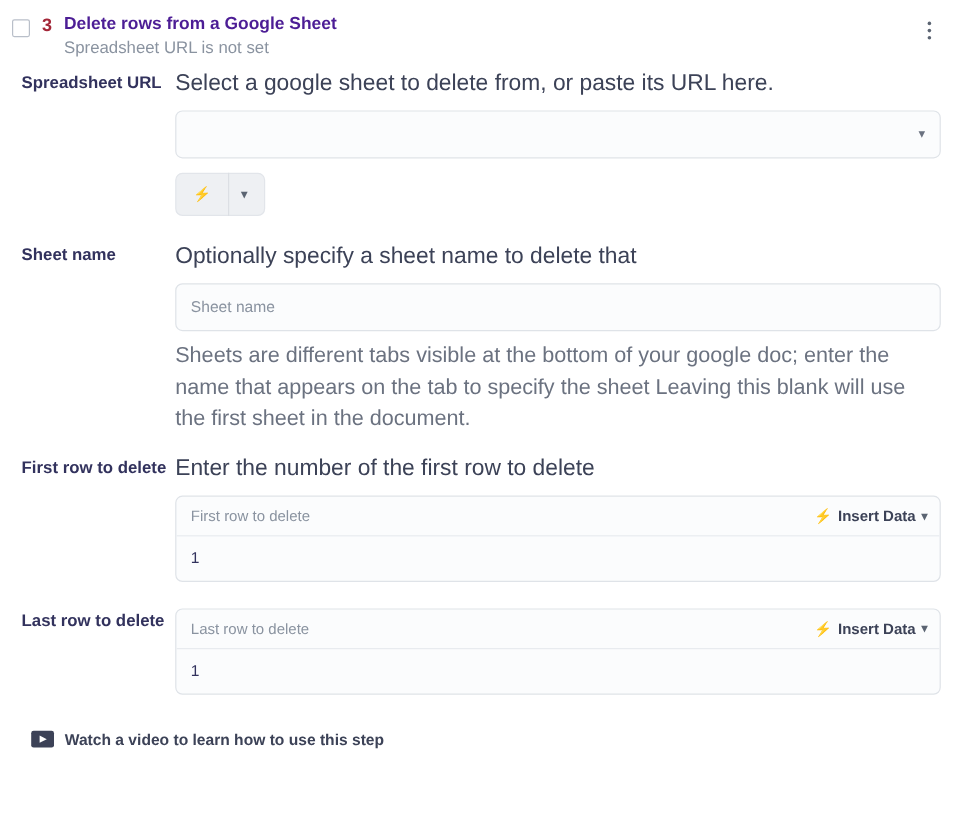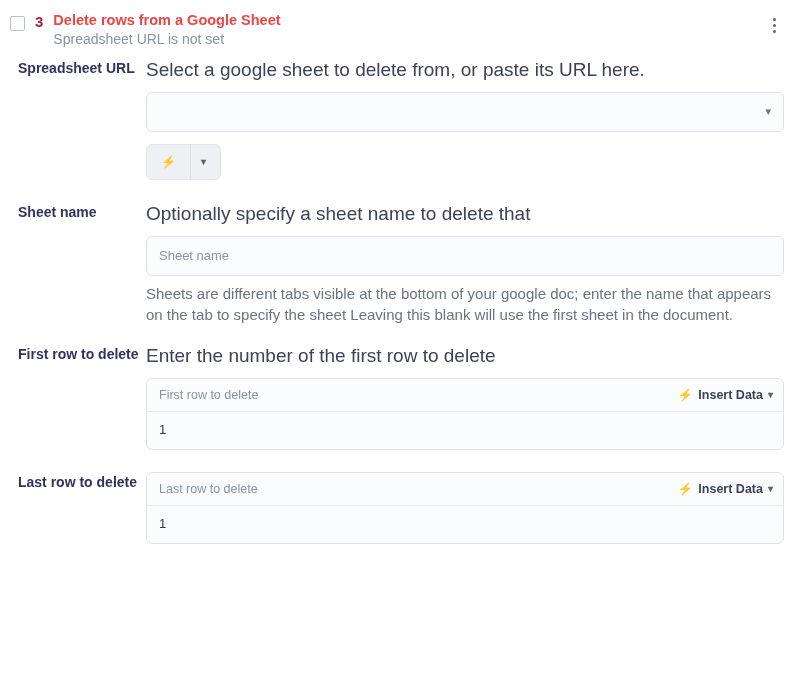--- a/index.html
+++ b/index.html
@@ -42,21 +42,21 @@
     font-weight: bold;
     color: #a32638;
     margin-right: 10px;
     margin-top: 2px;
     line-height: 1;
   }
   .title-block { flex: 1 1 auto; }
   .step-title {
     font-size: 14.5px;
     font-weight: bold;
-    color: #ef4444;
+    color: #4c1d95;
     line-height: 1.2;
     margin: 0 0 2px 0;
   }
   .step-subtitle {
     font-size: 14px;
     color: #8a93a0;
     line-height: 1.2;
   }
   .kebab {
     width: 20px;
@@ -97,21 +97,21 @@
     flex: 1 1 auto;
     min-width: 0;
   }
   .helper-top {
     font-size: 19px;
     color: #3c4257;
     margin-bottom: 9px;
     line-height: 1.3;
   }
   .helper-bottom {
-    font-size: 15px;
+    font-size: 18px;
     color: #6b7280;
     line-height: 1.45;
     margin-top: 7px;
     max-width: 640px;
   }
 
   
   .select-box, .text-box {
     width: 100%;
     height: 40px;
@@ -320,14 +320,18 @@
               <span class="chev">▾</span>
             </span>
           </div>
           <div class="value">1</div>
         </div>
       </div>
     </div>
 
   </div>
 
+  <div class="footer">
+    <span class="play-icon"></span>
+    <span class="footer-link">Watch a video to learn how to use this step</span>
+  </div>
 
 </div>
 
 </body></html>

